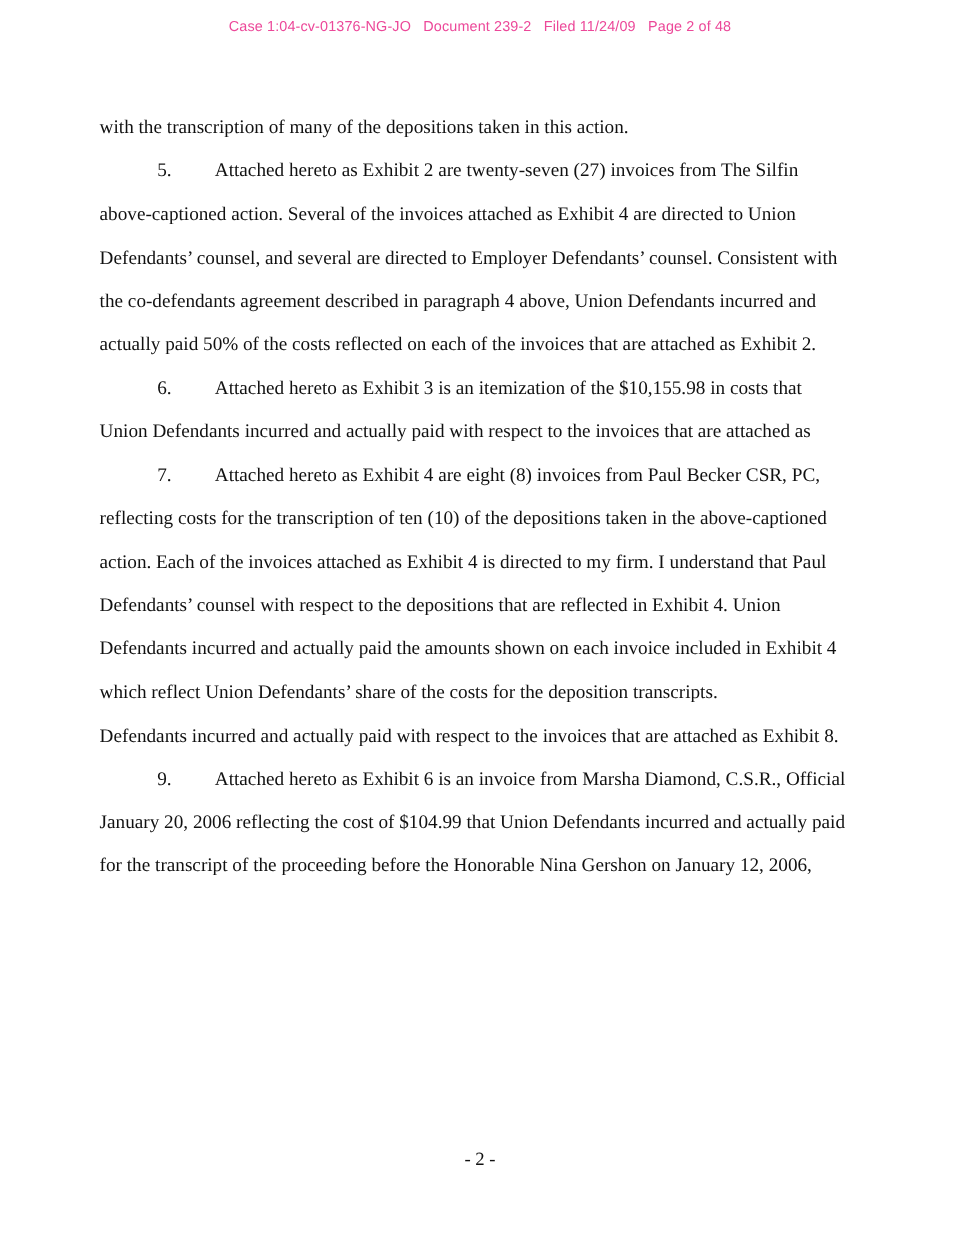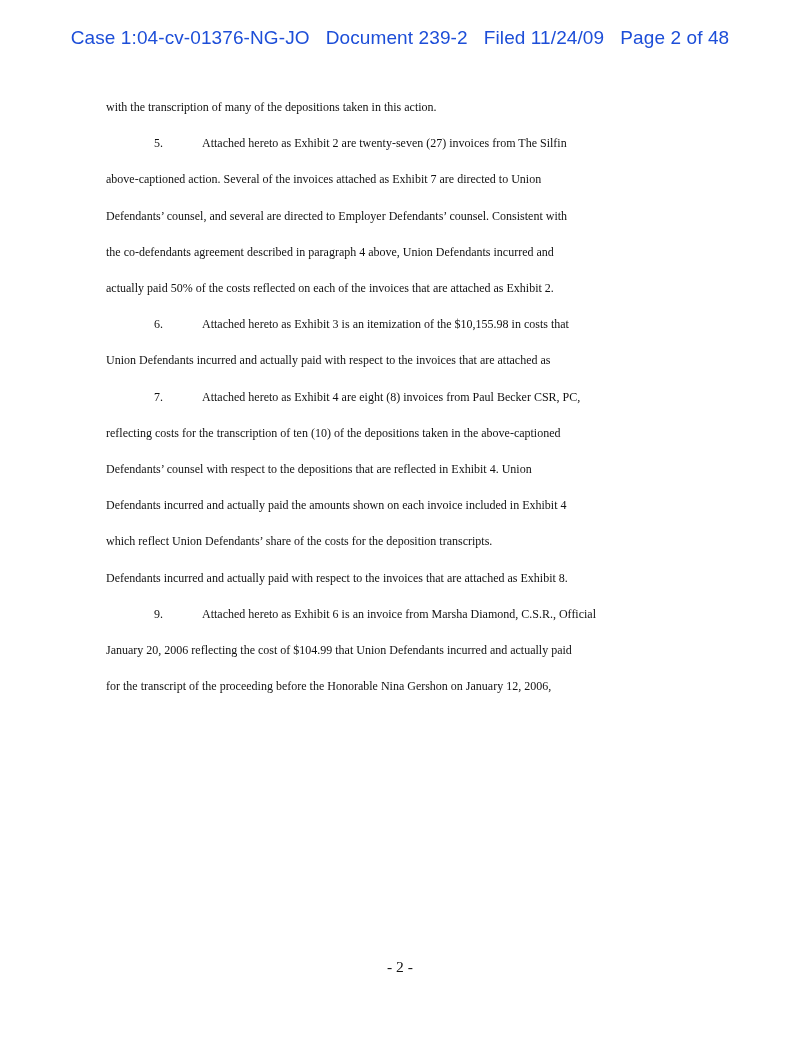--- a/index.html
+++ b/index.html
@@ -15,32 +15,31 @@
       font-family: "Liberation Serif", "DejaVu Serif", serif;
       color: #111111;
     }
     .header {
       position: absolute;
       top: 15px;
       left: 0;
       width: 800px;
       text-align: center;
       font-family: "Liberation Sans", "DejaVu Sans", sans-serif;
-      font-size: 19px;
-      color: #1d4ed8;
+      font-size: 12px;
+      color: #ec4899;
       white-space: pre;
       letter-spacing: 0.1px;
-      margin-top: 12px;
     }
     .body-text {
       position: absolute;
-      left: 106px;
+      left: 83px;
       top: 89px;
       width: 640px;
-      font-size: 12px;
+      font-size: 16px;
       line-height: 36.2px;
     }
     .line {
       display: block;
       white-space: nowrap;
     }
     .para-first {
       display: block;
       white-space: nowrap;
     }
@@ -61,34 +60,35 @@
 </head>
 <body>
 
 <div class="header">Case 1:04-cv-01376-NG-JO   Document 239-2   Filed 11/24/09   Page 2 of 48</div>
 
 <div class="body-text">
   <span class="line">with the transcription of many of the depositions taken in this action.</span>
 
   <div>
     <span class="para-first"><span class="num">5.</span><span>Attached hereto as Exhibit 2 are twenty-seven (27) invoices from The Silfin</span></span>
-    <span class="line">above-captioned action.  Several of the invoices attached as Exhibit 7 are directed to Union</span>
+    <span class="line">above-captioned action.  Several of the invoices attached as Exhibit 4 are directed to Union</span>
     <span class="line">Defendants’ counsel, and several are directed to Employer Defendants’ counsel.  Consistent with</span>
     <span class="line">the co-defendants agreement described in paragraph 4 above, Union Defendants incurred and</span>
     <span class="line">actually paid 50% of the costs reflected on each of the invoices that are attached as Exhibit 2.</span>
   </div>
 
   <div>
     <span class="para-first"><span class="num">6.</span><span>Attached hereto as Exhibit 3 is an itemization of the  $10,155.98 in costs that</span></span>
     <span class="line">Union Defendants incurred and actually paid with respect to the invoices that are attached as</span>
   </div>
 
   <div>
     <span class="para-first"><span class="num">7.</span><span>Attached hereto as Exhibit 4 are eight (8) invoices from Paul Becker CSR, PC,</span></span>
     <span class="line">reflecting costs for the transcription of ten (10) of the depositions taken in the above-captioned</span>
+    <span class="line">action.  Each of the invoices attached as Exhibit 4 is directed to my firm.  I understand that Paul</span>
     <span class="line">Defendants’ counsel with respect to the depositions that are reflected in Exhibit 4.  Union</span>
     <span class="line">Defendants incurred and actually paid the amounts shown on each invoice included in Exhibit 4</span>
     <span class="line">which reflect Union Defendants’ share of the costs for the deposition transcripts.</span>
   </div>
 
   <div>
     <span class="line">Defendants incurred and actually paid with respect to the invoices that are attached as Exhibit 8.</span>
   </div>
 
   <div>

